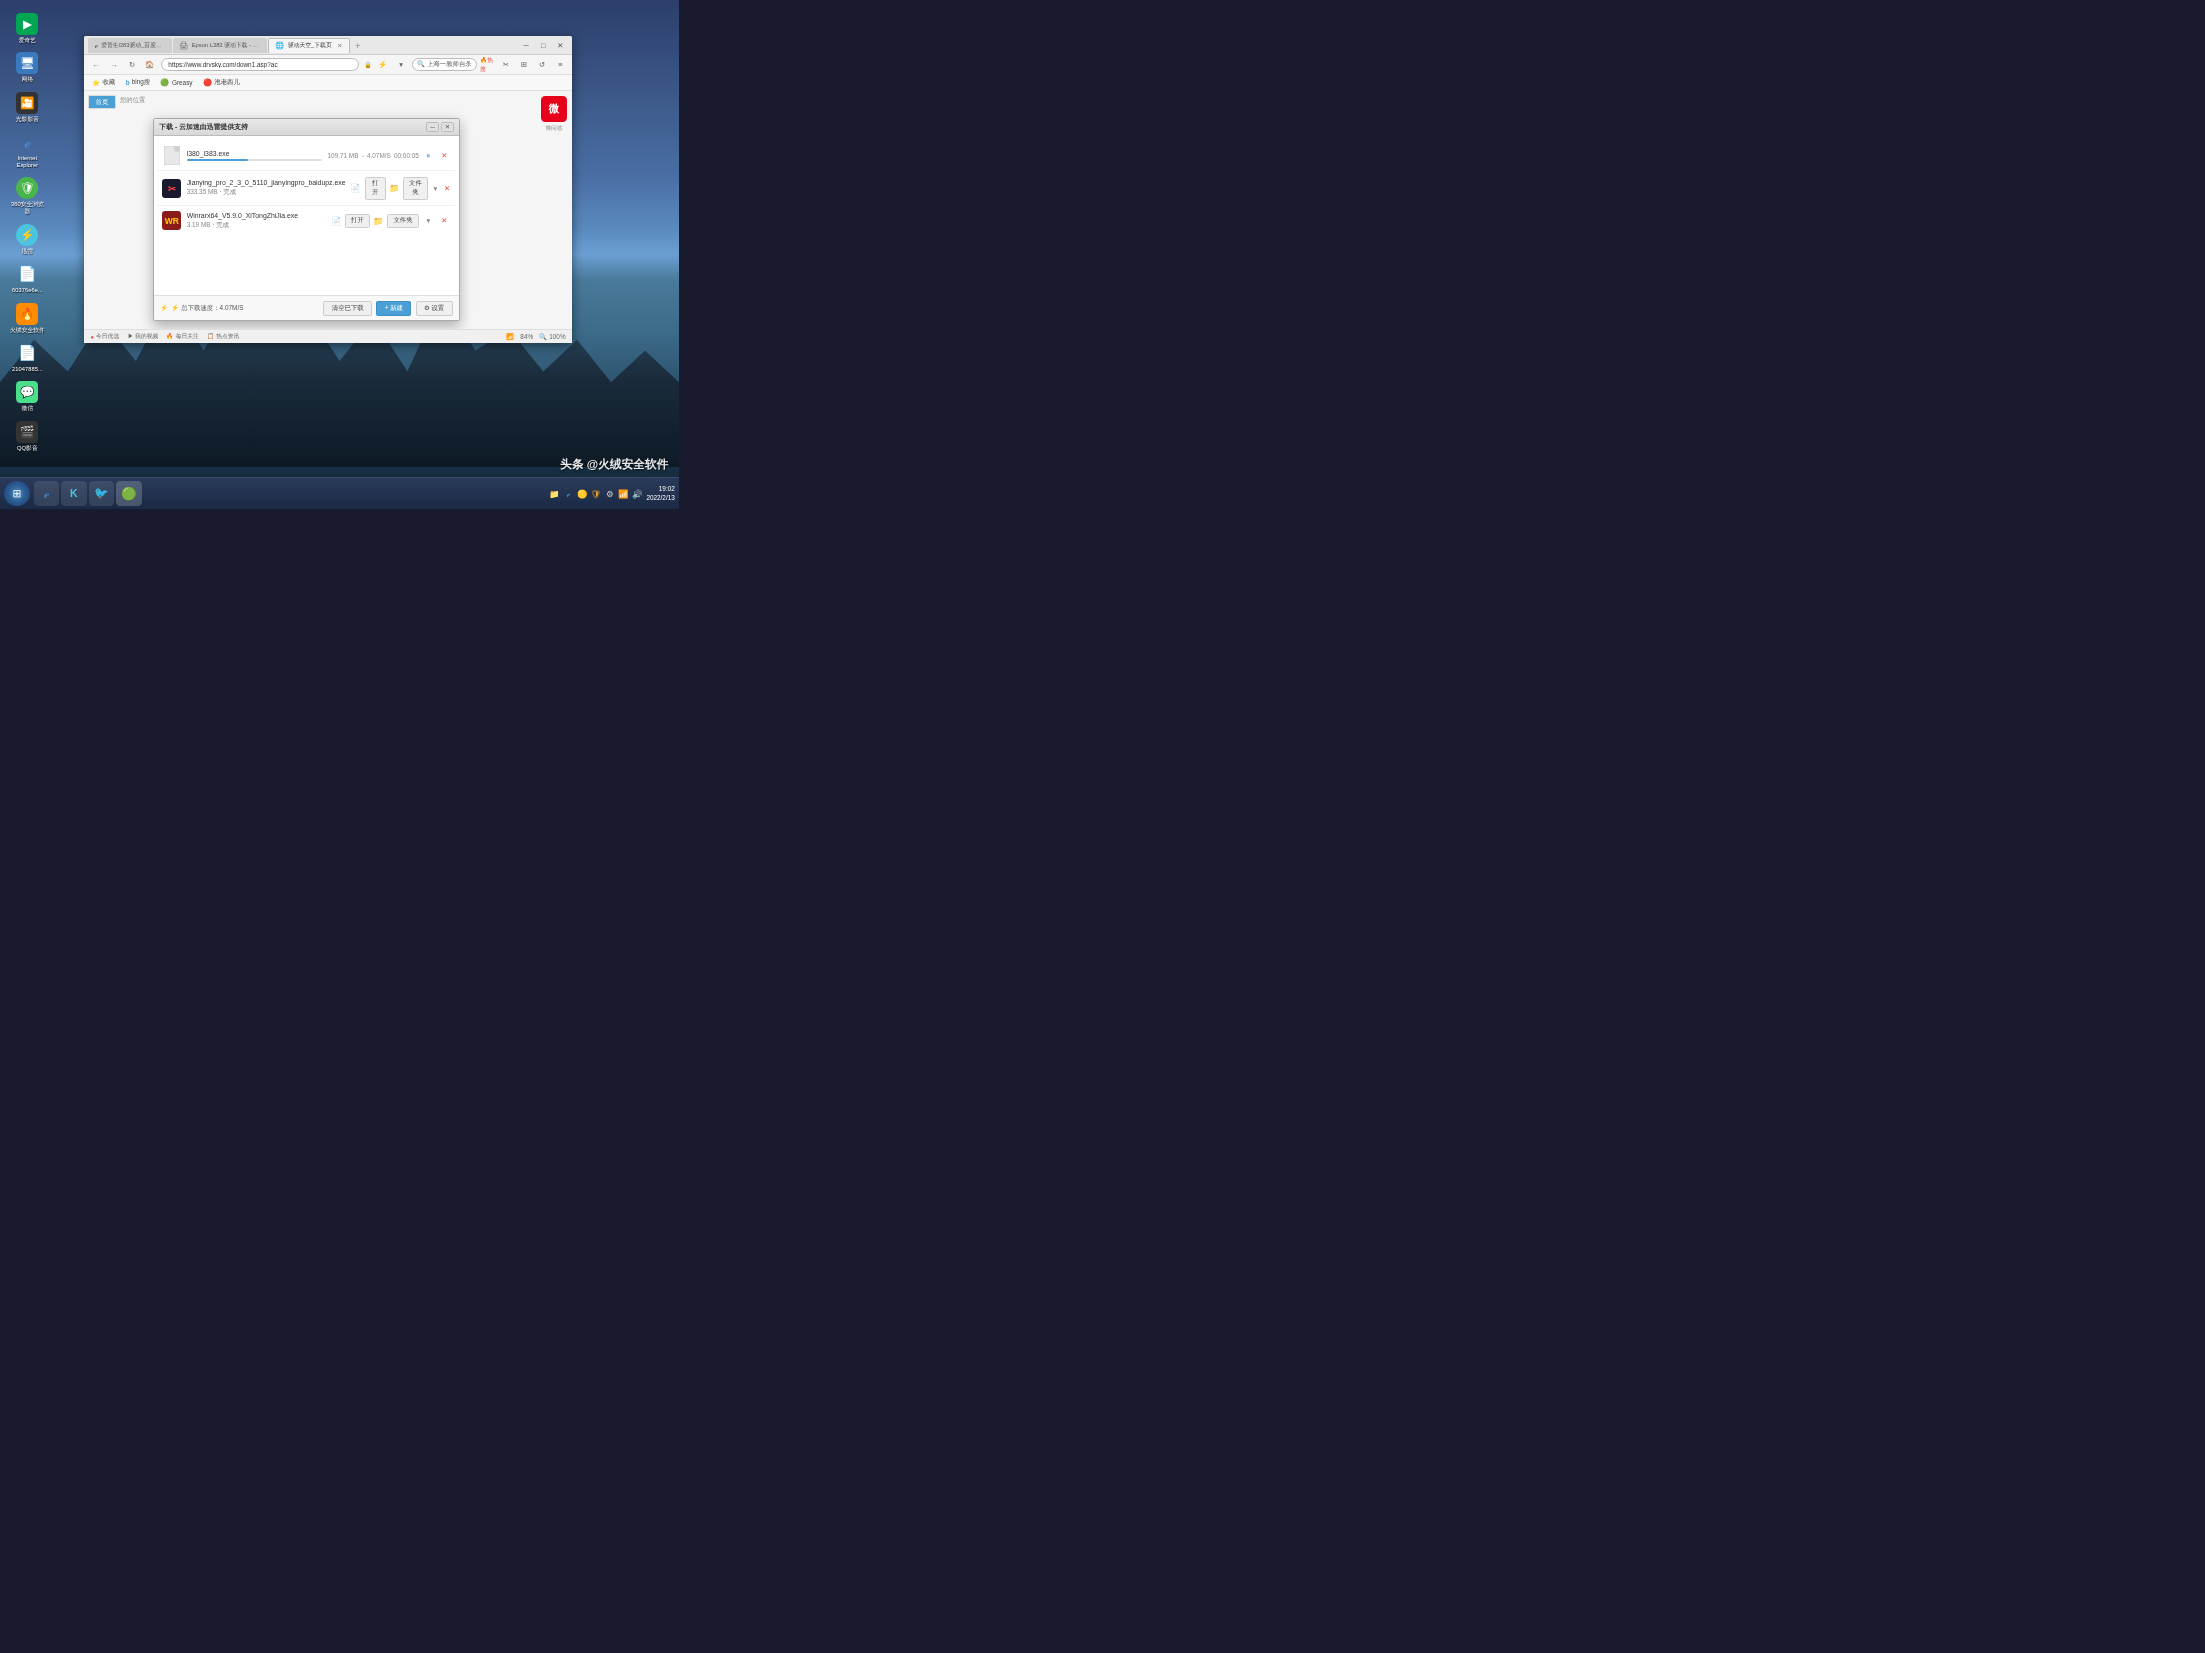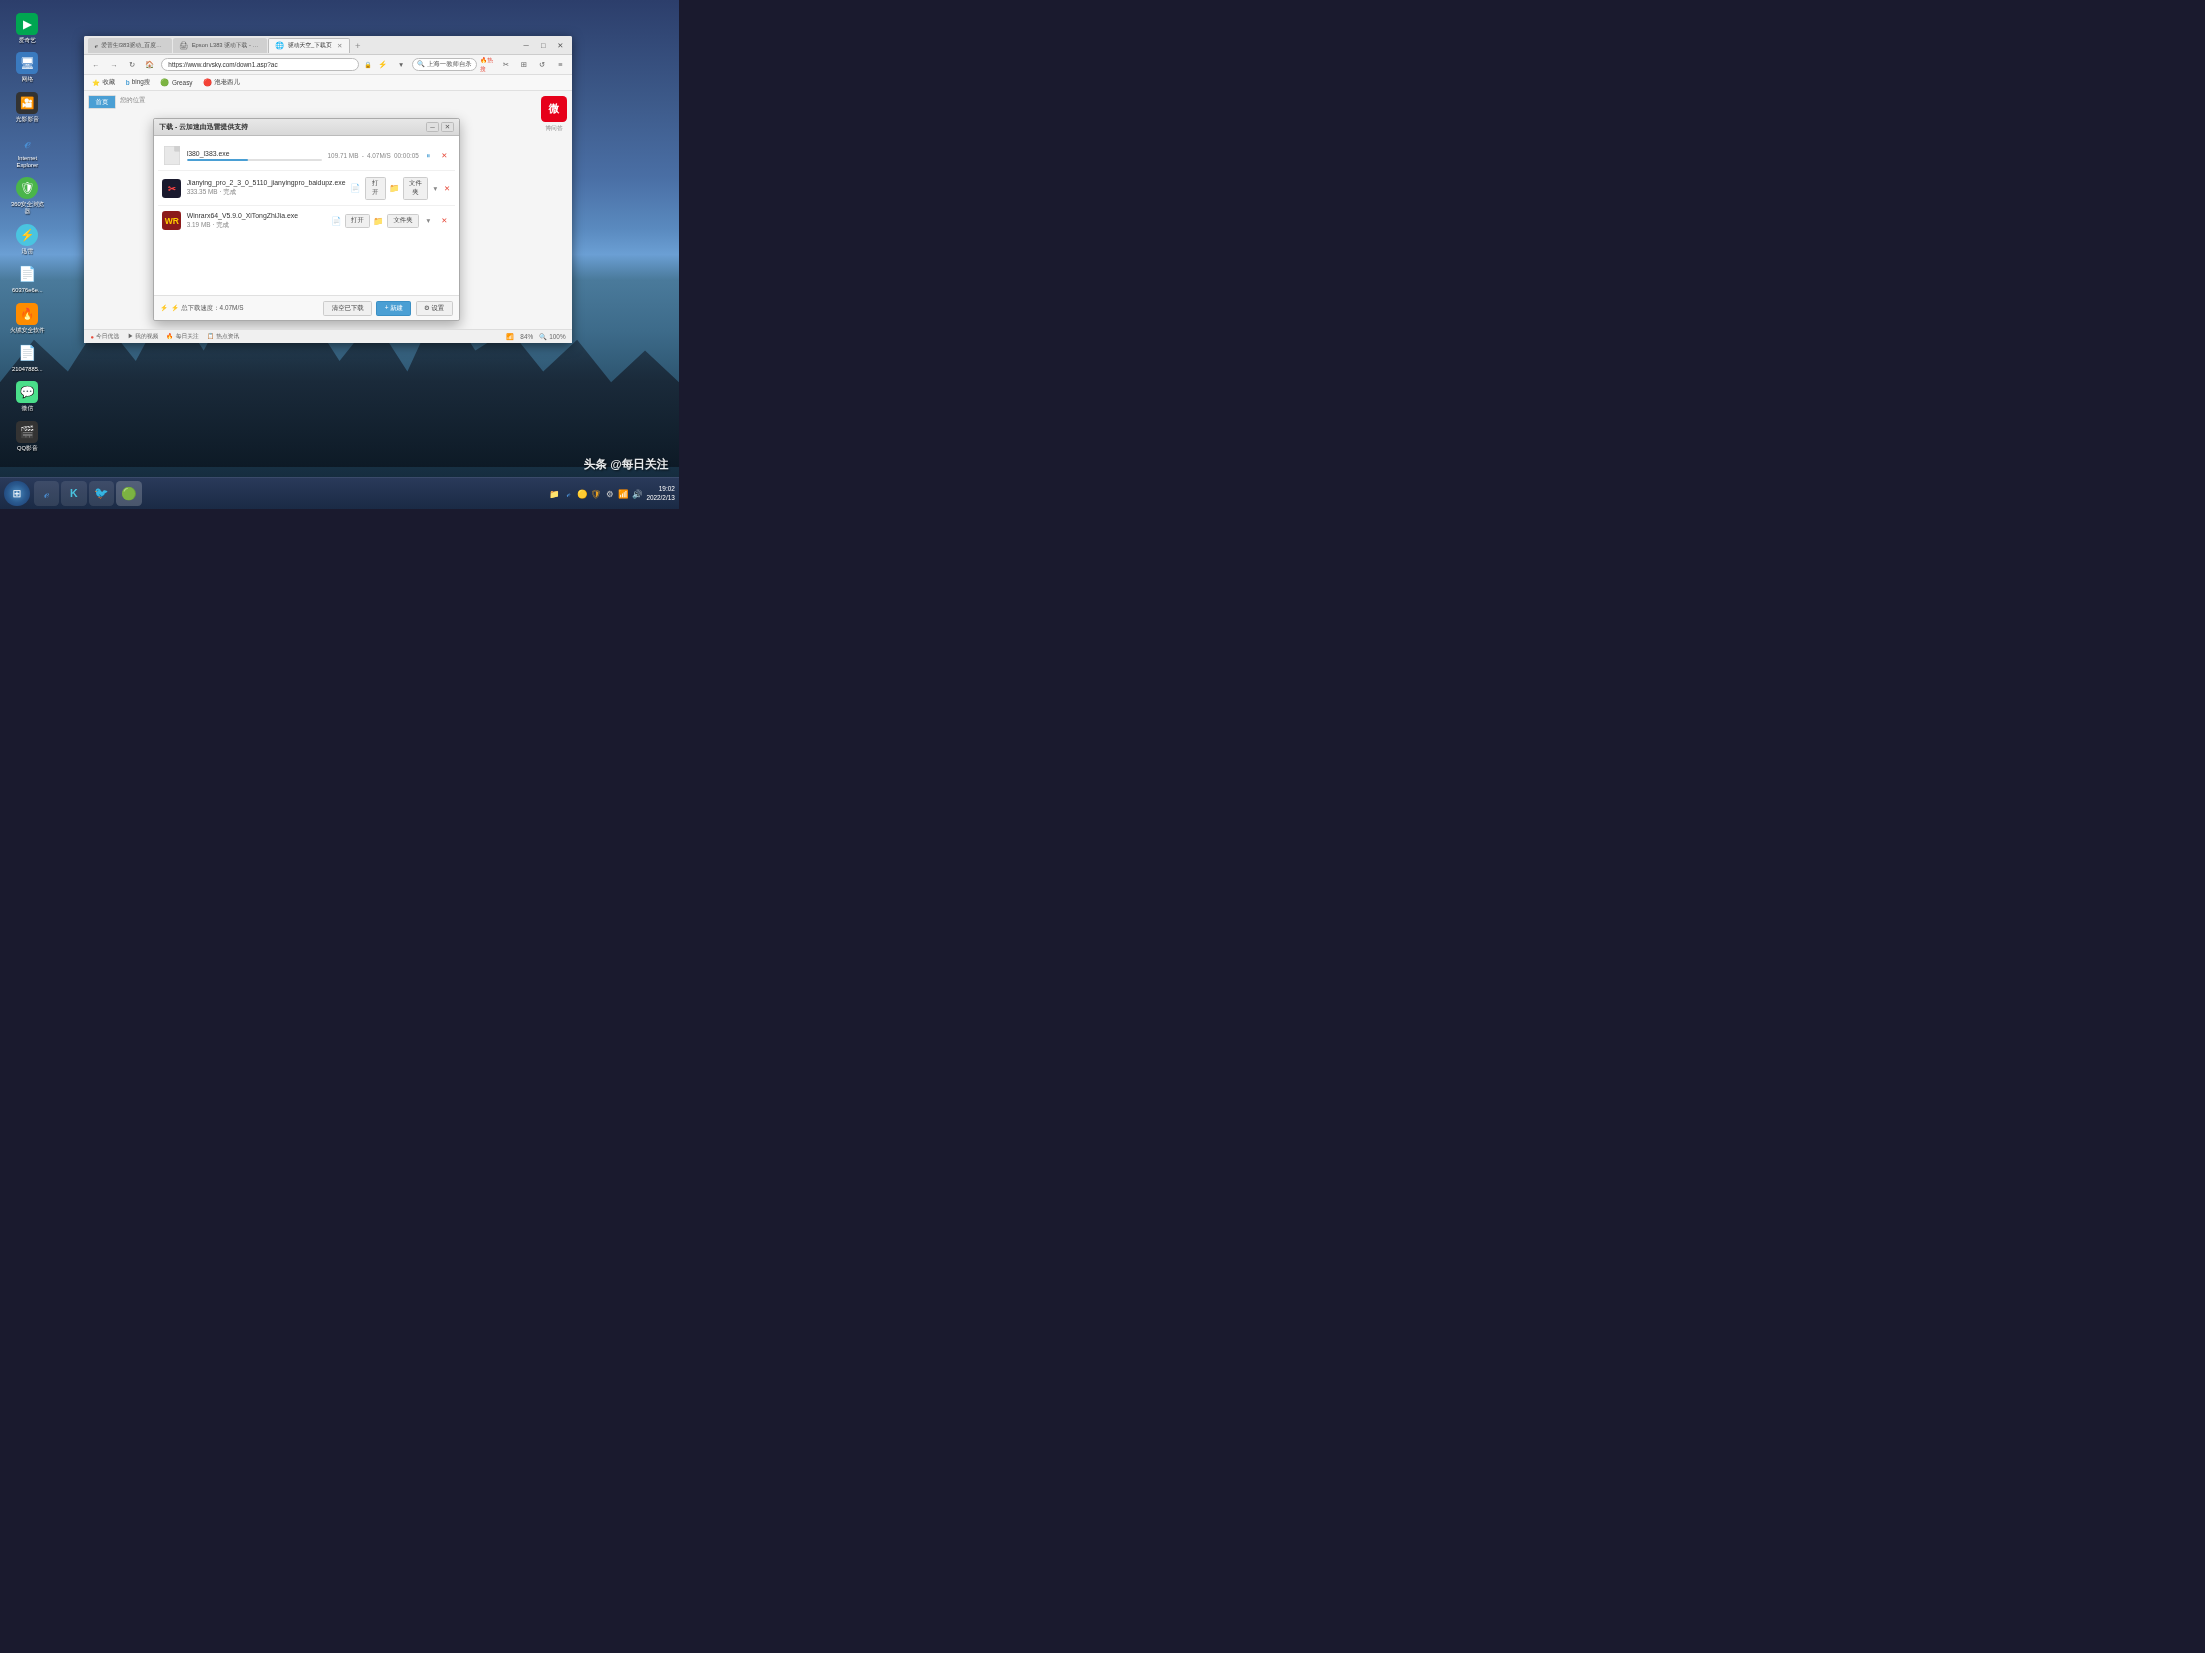--- a/index.html
+++ b/index.html
@@ -878,14 +878,14 @@
       <div class="tray-icon">📶</div>
       <div class="tray-icon">🔊</div>
     </div>
     <div class="tray-clock">
       <div>19:02</div>
       <div>2022/2/13</div>
     </div>
   </div>
 </div>
 
-<div class="watermark">头条 @每日关注</div>
+<div class="watermark">头条 @火绒安全软件</div>
 
 
 </body></html>

